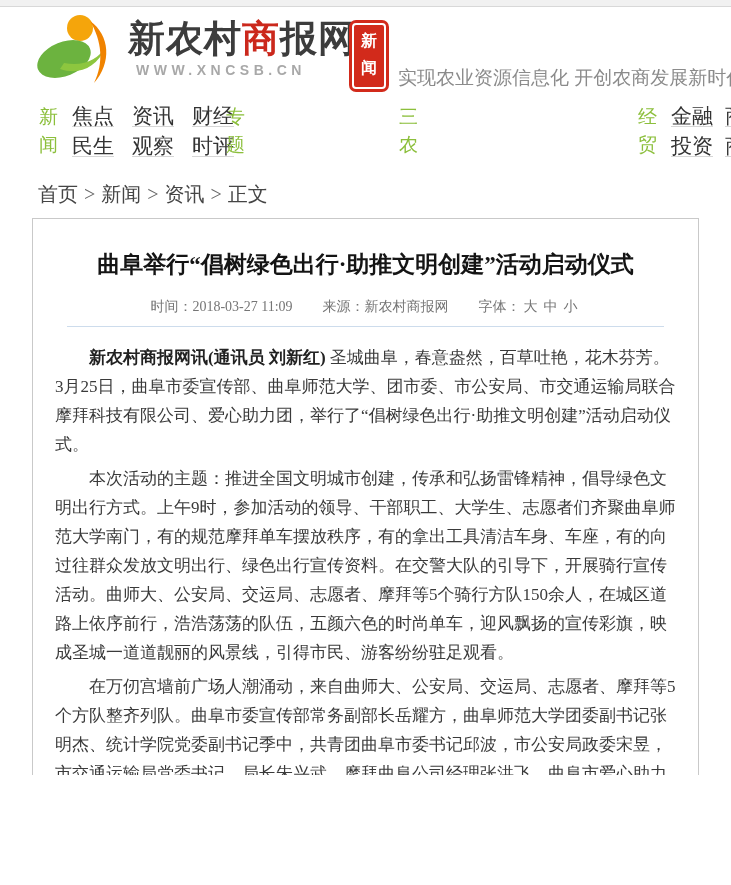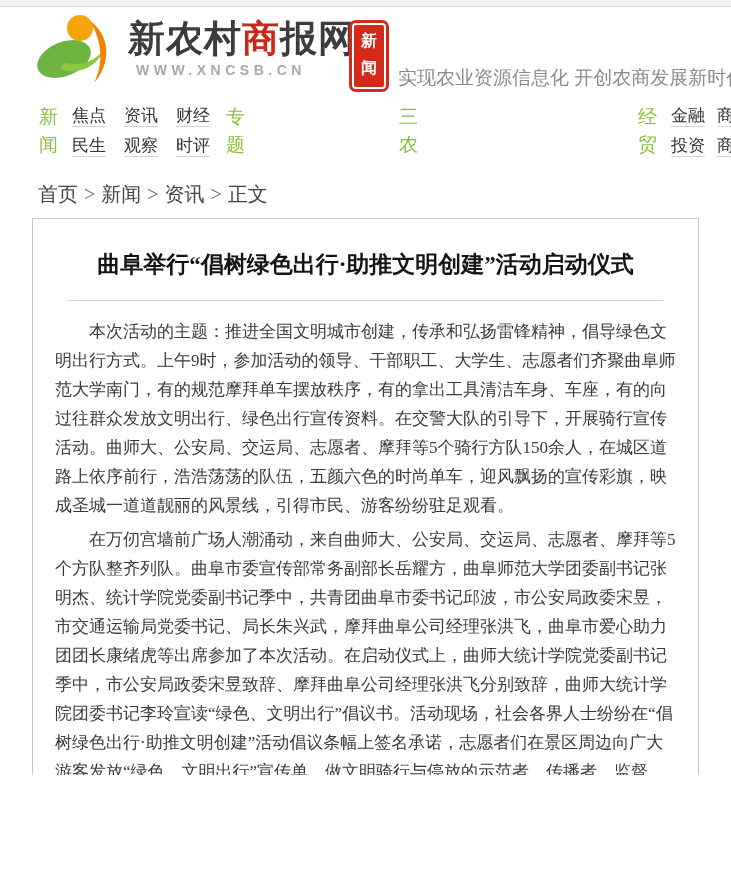--- a/index.html
+++ b/index.html
@@ -25,21 +25,21 @@
   .stamp span:first-child { margin-top:7px; }
   .slogan { position:absolute; left:398px; top:58px; font-family:"Liberation Sans","DejaVu Sans",sans-serif; font-size:19px; color:#8b8b8b; white-space:nowrap; }
 
   
   .nav { position:relative; height:62px; margin-top:8px; }
   .nav-group { position:absolute; top:0; display:flex; align-items:center; }
   .nav-group-1 { left:38px; } .nav-group-2 { left:225px; } .nav-group-3 { left:398px;justify-content:flex-end; } .nav-group-4 { left:637px; }
   .nav-label { width:21px; margin-right:13px; font-size:19px; line-height:28px; color:#8cbf3c; text-align:center; word-break:break-all; cursor:pointer; }
   .nav-grid { display:grid; grid-template-columns:repeat(3,auto); column-gap:18px; row-gap:9px; }
   .nav-grid.cols2 { grid-template-columns:repeat(2,auto); column-gap:12px; }
-  .nav-grid a { font-size:17px; line-height:20px; color:#333; text-decoration:none; border-bottom:1px solid #d6d6d6; white-space:nowrap; cursor:pointer; }
+  .nav-grid a { font-size:21px; line-height:20px; color:#333; text-decoration:none; border-bottom:1px solid #d6d6d6; white-space:nowrap; cursor:pointer; }
 
   
   .breadcrumb { margin:16px 4px 0 38px; font-size:20px; color:#454545; }
   .breadcrumb a { color:#454545; text-decoration:none; cursor:pointer; }
   .breadcrumb .sep { margin:0 6px; color:#666; }
 
   
   .article-box { margin:10px 32px 0; border:1px solid #c9c9c9; padding:12px 20px 30px; min-height:700px; }
   .article-title { margin:8px 8px 0; font-size:23px; line-height:51px; font-weight:bold; color:#141414; text-align:center; }
   .article-meta { display:flex; justify-content:center; gap:30px; margin-top:8px; font-size:14px; color:#757575; }
@@ -108,22 +108,28 @@
     </div>
   </div>
 
   <div class="breadcrumb">
     <a>首页</a><span class="sep">&gt;</span><a>新闻</a><span class="sep">&gt;</span><a>资讯</a><span class="sep">&gt;</span><span>正文</span>
   </div>
 
   <div class="article-box">
     <h1 class="article-title">曲阜举行“倡树绿色出行·助推文明创建”活动启动仪式</h1>
 
+    <div class="article-meta">
+      <span><span>时间：</span><span>2018-03-27 11:09</span></span>
+      <span><span>来源：</span><a>新农村商报网</a></span>
+      <span class="font-links"><span>字体：</span><a>大</a><a>中</a><a>小</a></span>
+    </div>
 
     <div class="meta-divider"></div>
 
     <div class="article-body">
+      <p><span class="lead">新农村商报网讯(通讯员 刘新红)</span><span> 圣城曲阜，春意盎然，百草吐艳，花木芬芳。3月25日，曲阜市委宣传部、曲阜师范大学、团市委、市公安局、市交通运输局联合摩拜科技有限公司、爱心助力团，举行了“倡树绿色出行·助推文明创建”活动启动仪式。</span></p>
       <p><span>本次活动的主题：推进全国文明城市创建，传承和弘扬雷锋精神，倡导绿色文明出行方式。上午9时，参加活动的领导、干部职工、大学生、志愿者们齐聚曲阜师范大学南门，有的规范摩拜单车摆放秩序，有的拿出工具清洁车身、车座，有的向过往群众发放文明出行、绿色出行宣传资料。在交警大队的引导下，开展骑行宣传活动。曲师大、公安局、交运局、志愿者、摩拜等5个骑行方队150余人，在城区道路上依序前行，浩浩荡荡的队伍，五颜六色的时尚单车，迎风飘扬的宣传彩旗，映成圣城一道道靓丽的风景线，引得市民、游客纷纷驻足观看。</span></p>
       <p><span>在万仞宫墙前广场人潮涌动，来自曲师大、公安局、交运局、志愿者、摩拜等5个方队整齐列队。曲阜市委宣传部常务副部长岳耀方，曲阜师范大学团委副书记张明杰、统计学院党委副书记季中，共青团曲阜市委书记邱波，市公安局政委宋昱，市交通运输局党委书记、局长朱兴武，摩拜曲阜公司经理张洪飞，曲阜市爱心助力团团长康绪虎等出席参加了本次活动。在启动仪式上，曲师大统计学院党委副书记季中，市公安局政委宋昱致辞、摩拜曲阜公司经理张洪飞分别致辞，曲师大统计学院团委书记李玲宣读“绿色、文明出行”倡议书。活动现场，社会各界人士纷纷在“倡树绿色出行·助推文明创建”活动倡议条幅上签名承诺，志愿者们在景区周边向广大游客发放“绿色、文明出行”宣传单，做文明骑行与停放的示范者、传播者、监督者。这次活动的开展，使文明、绿色之风吹拂曲阜大地，将为曲阜市创建“全国文明城市”增添助力。</span></p>
     </div>
   </div>
 
 </div>
 
 </body></html>

